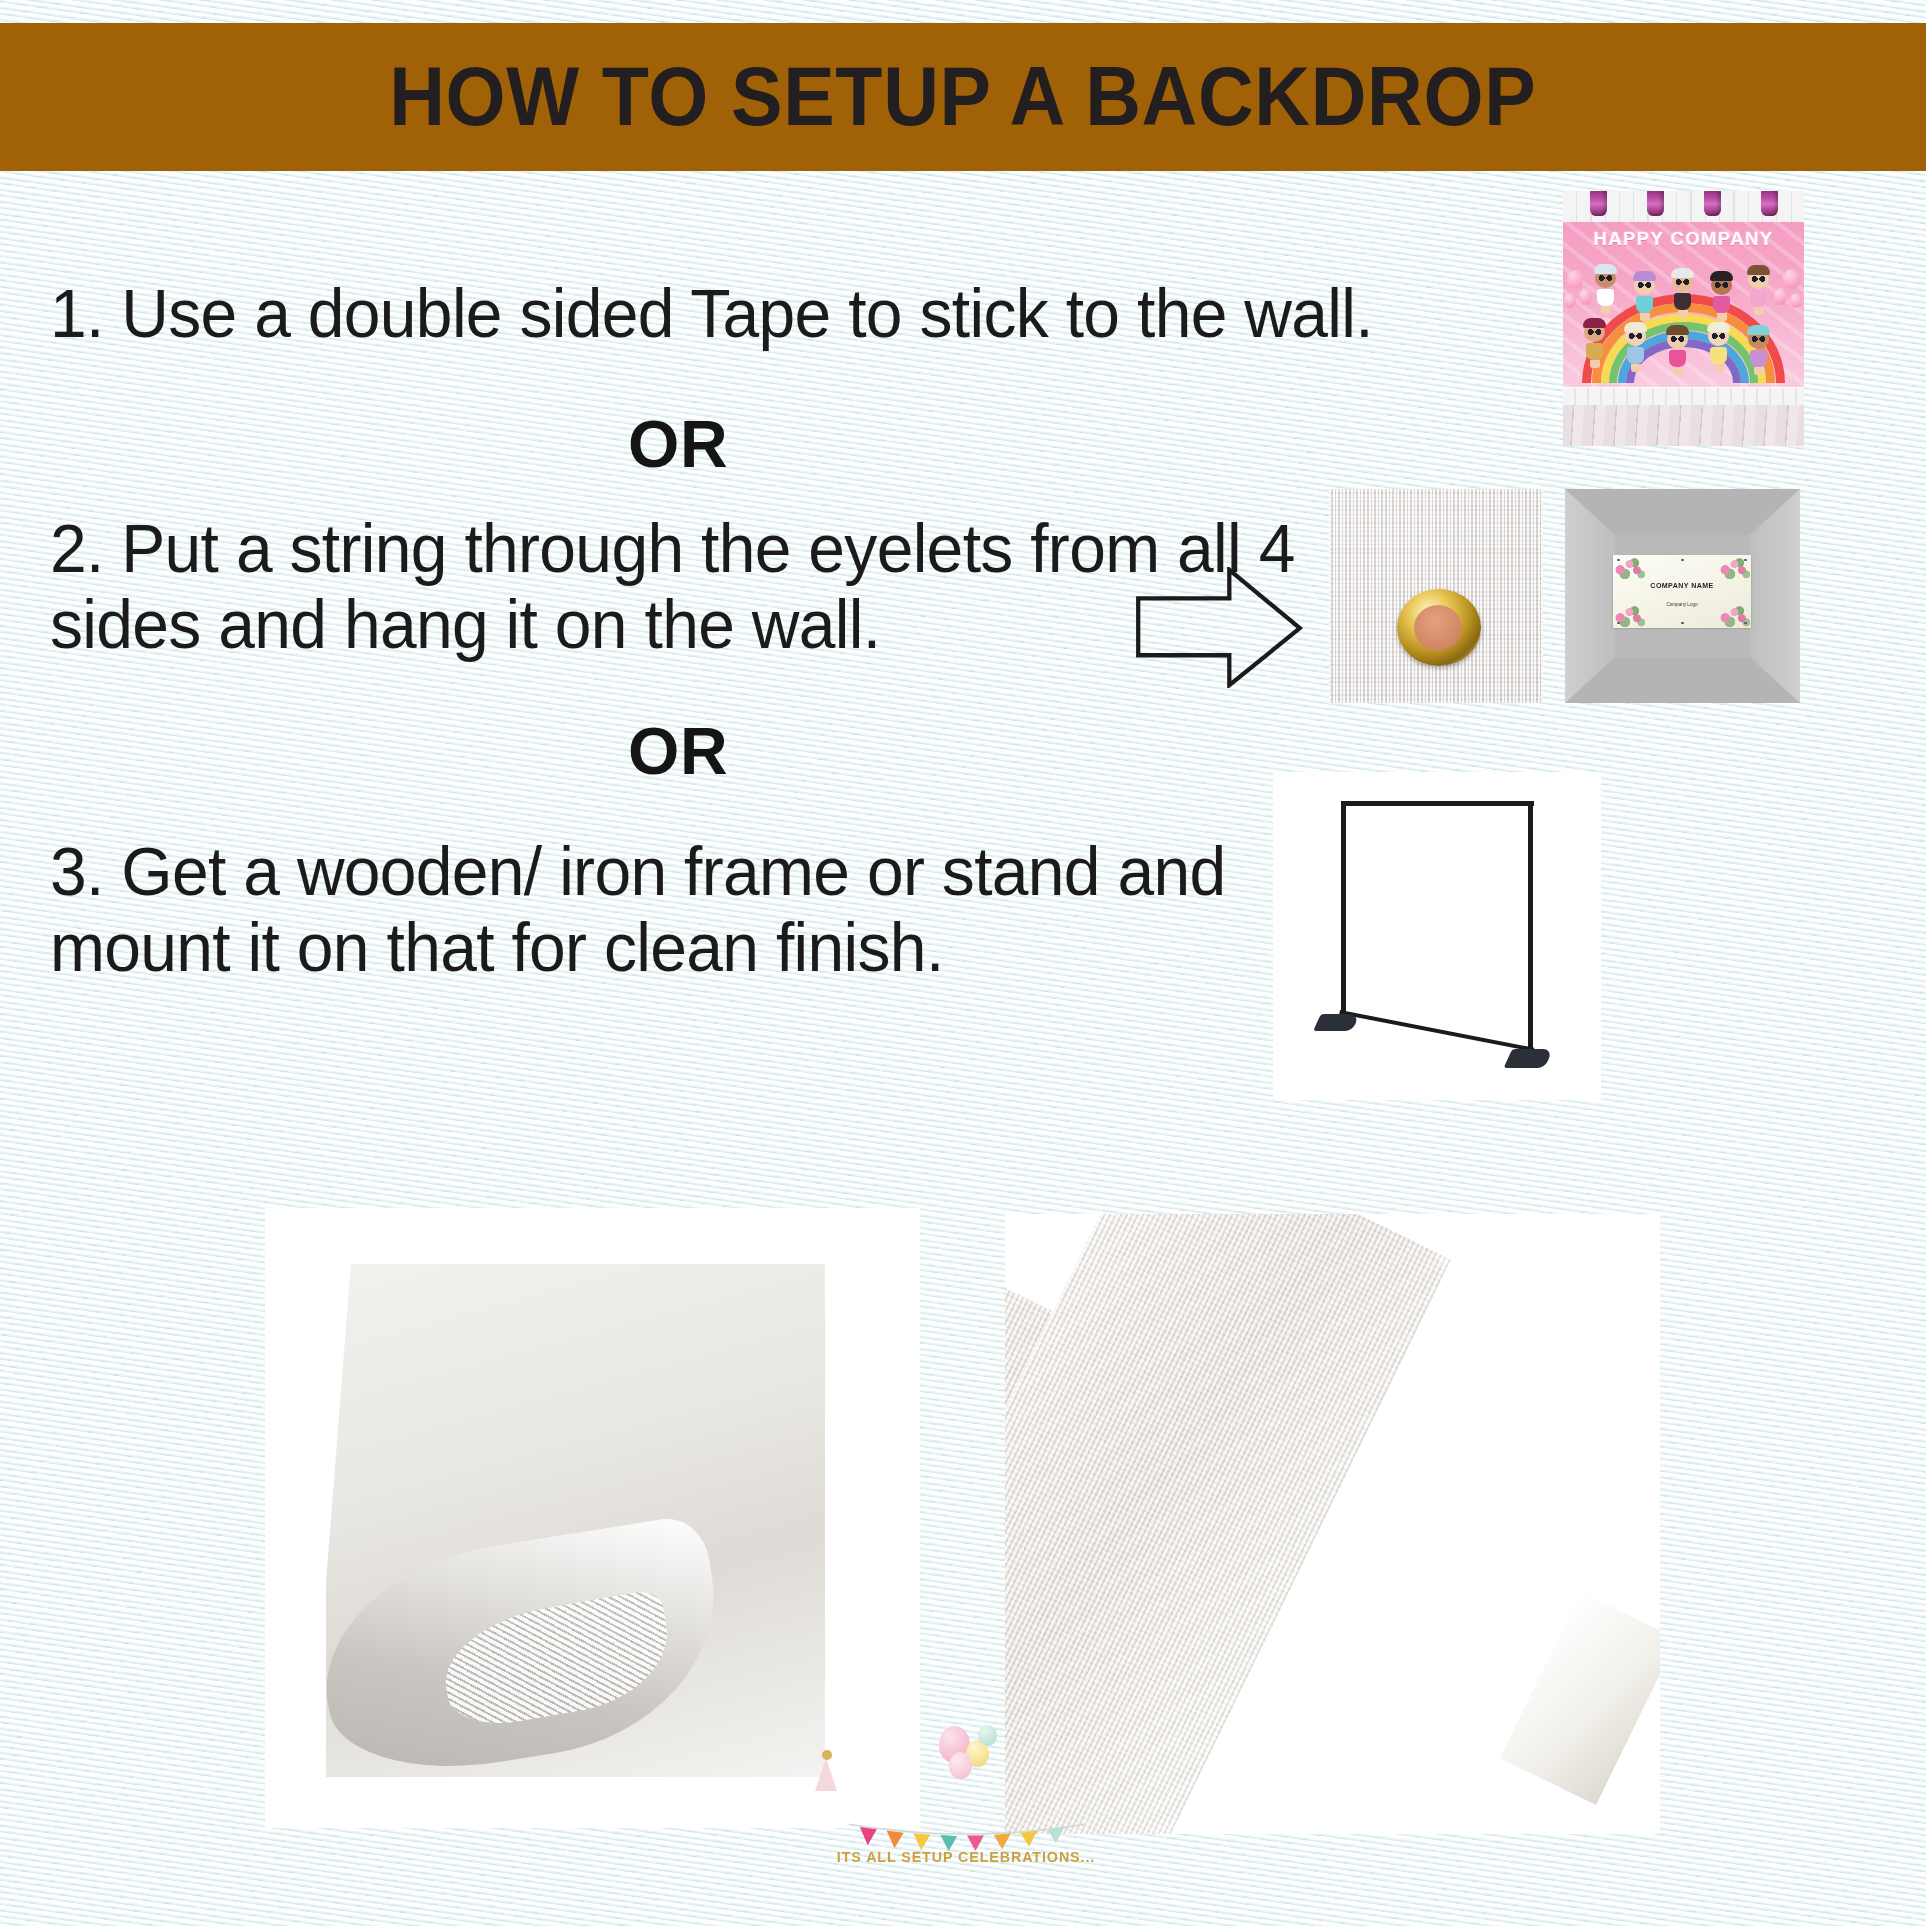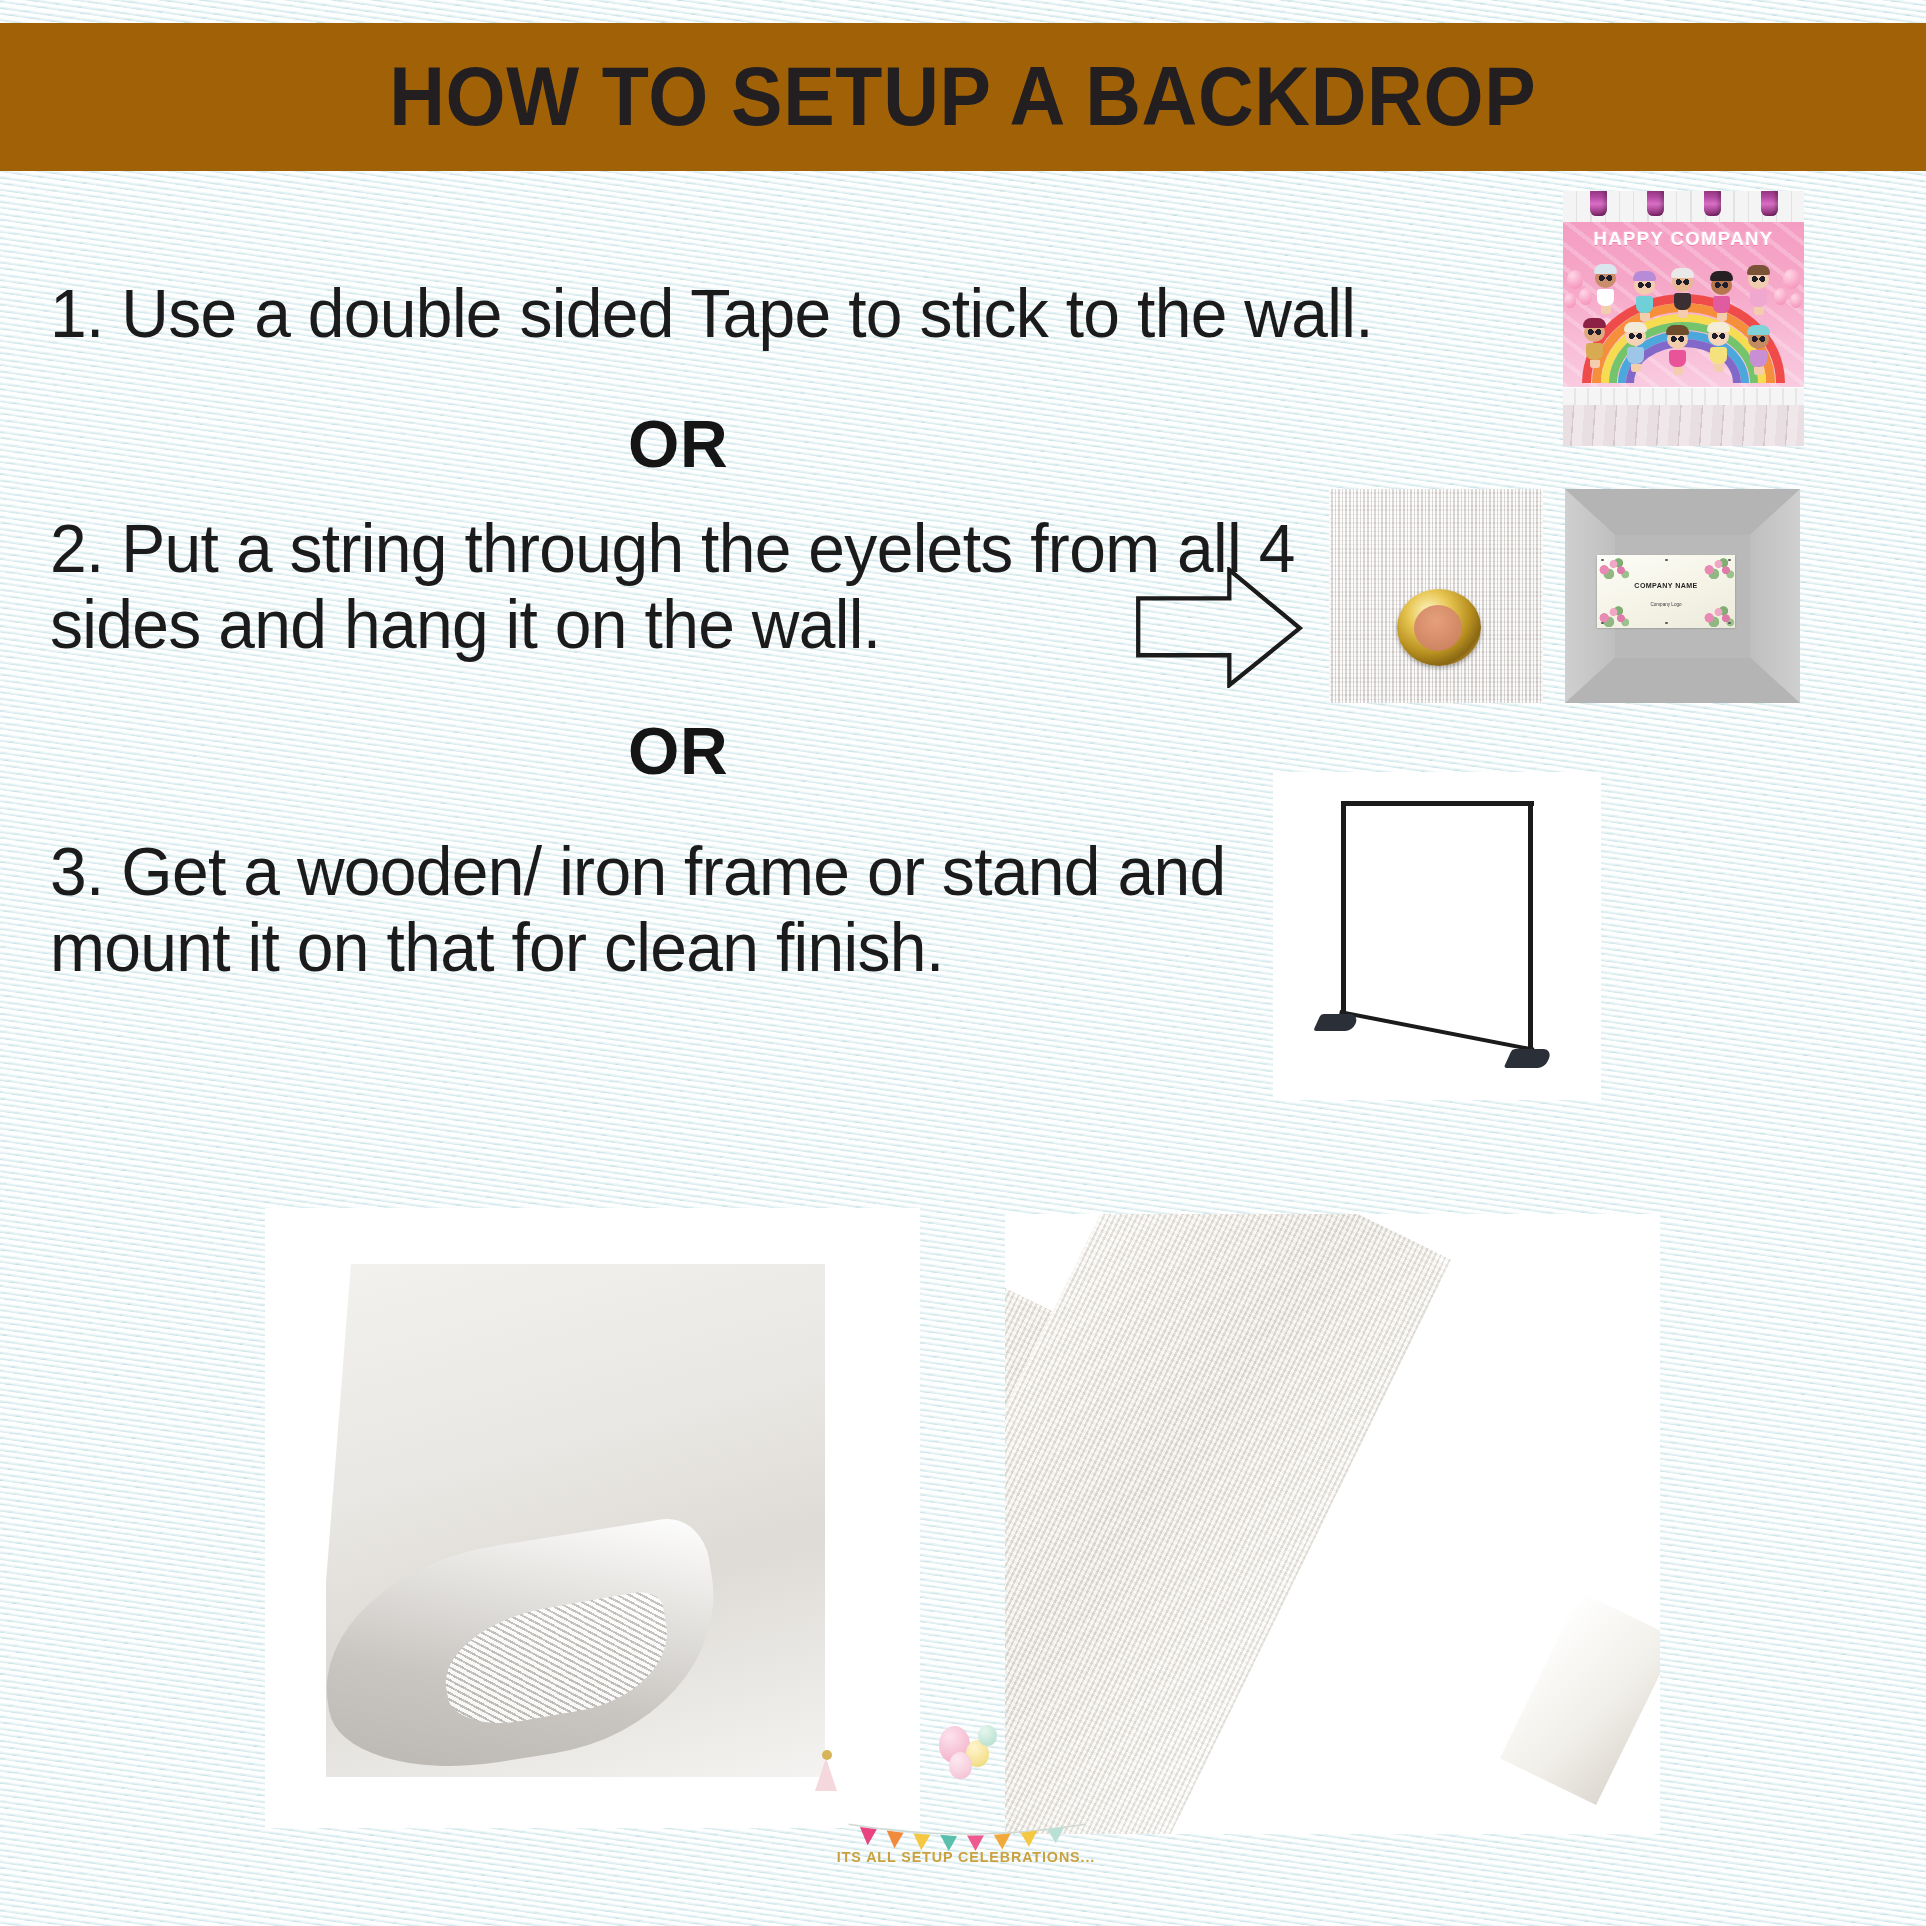--- a/index.html
+++ b/index.html
@@ -109,21 +109,21 @@
 
   
   #photo-banner{left:1565px;top:489px;width:235px;height:214px;background:#b4b4b4;}
   .room-left{position:absolute;left:0;top:0;width:56px;height:100%;
     background:linear-gradient(90deg,#cfcfcf,#bdbdbd);
     clip-path:polygon(0 0,100% 24%,100% 76%,0 100%);}
   .room-right{position:absolute;right:0;top:0;width:56px;height:100%;
     background:linear-gradient(270deg,#cfcfcf,#bdbdbd);
     clip-path:polygon(100% 0,0 24%,0 76%,100% 100%);}
   .room-back{position:absolute;left:50px;top:46px;width:135px;height:123px;background:#b9b9b9;}
-  .banner{position:absolute;left:32px;top:66px;width:138px;height:73px;
+  .banner{position:absolute;left:48px;top:66px;width:138px;height:73px;
     background:linear-gradient(160deg,#fdfdf8,#f5f3e6 55%,#eceadb);
     box-shadow:0 0.7px 2.1px rgba(0,0,0,.25);}
   .flower{position:absolute;width:31px;height:23px;
     background:
       radial-gradient(circle at 20% 60%,#e88ab4 0 4.3px,transparent 5px),
       radial-gradient(circle at 50% 35%,#f0a7c6 0 3.6px,transparent 4.3px),
       radial-gradient(circle at 74% 62%,#e07ba9 0 3.6px,transparent 4.3px),
       radial-gradient(circle at 35% 78%,#8fb882 0 5px,transparent 5.7px),
       radial-gradient(circle at 66% 30%,#7fae72 0 4.3px,transparent 5px),
       radial-gradient(circle at 88% 80%,#9ac28c 0 3.6px,transparent 4.3px);}

